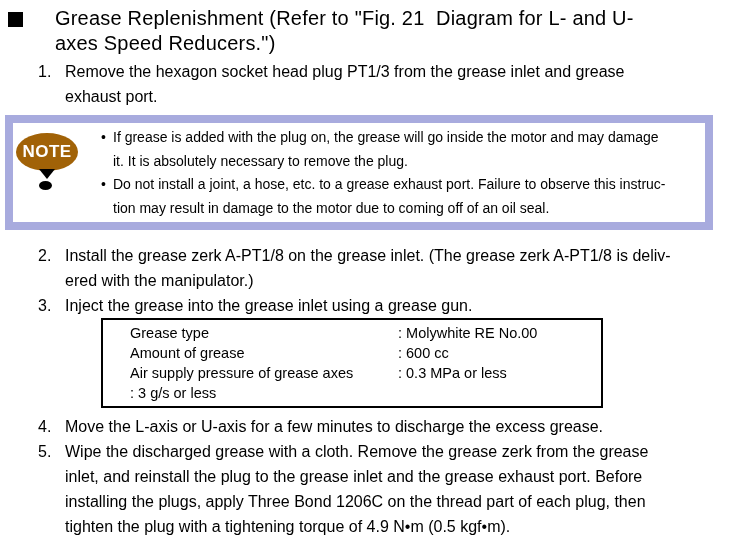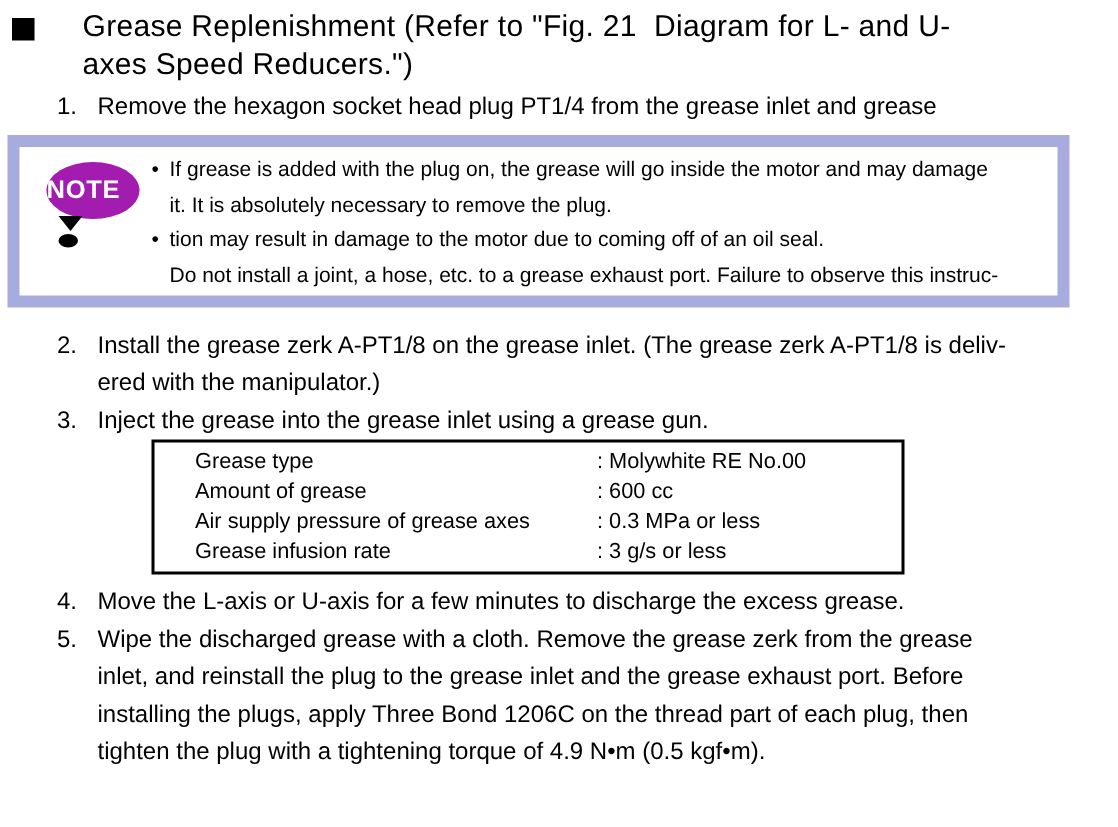--- a/index.html
+++ b/index.html
@@ -20,22 +20,22 @@
   .step-1 {margin-top:3px;}
   .step-2 {margin-top:13px;}
   .step-4 {margin-top:6px;}
   
   .note-box {
     margin:6px 32px 0 5px; border:8px solid #a8abde; background:#fff;
     display:flex; padding:2px 4px 2px 0;
   }
   .note-icon {width:88px; flex:none; padding-top:8px;}
   .note-ellipse {
-    width:62px; height:38px; margin-left:18px; background:#a21caf; border-radius:50%;
-    display:flex; align-items:center; justify-content:flex-start;
+    width:62px; height:38px; margin-left:3px; background:#a16207; border-radius:50%;
+    display:flex; align-items:center; justify-content:center;
     color:#fff; font-weight:bold; font-size:17px; letter-spacing:0.5px;
   }
   .note-tail {
     width:0; height:0; margin:-2px 0 0 26px;
     border-left:8px solid transparent; border-right:8px solid transparent;
     border-top:10px solid #000;
   }
   .note-dot {width:13px; height:9px; background:#000; border-radius:50%; margin:2px 0 0 26px;}
   .note-text {flex:1; font-size:14px; line-height:23.5px; padding-top:1px;}
   .note-bullet {display:flex;}
@@ -61,21 +61,22 @@
     <span class="sq"></span>
     <div class="heading-text">
       <div>Grease Replenishment (Refer to "Fig. 21  Diagram for L- and U-</div>
       <div>axes Speed Reducers.")</div>
     </div>
   </div>
 
   <div class="step step-1">
     <span class="num">1.</span>
     <div class="lines">
-      <div>Remove the hexagon socket head plug PT1/4 from the grease inlet and grease</div>
+      <div>Remove the hexagon socket head plug PT1/3 from the grease inlet and grease</div>
+      <div>exhaust port.</div>
     </div>
   </div>
 
   <div class="note-box">
     <div class="note-icon">
       <div class="note-ellipse">
         <span>NOTE</span>
       </div>
       <div class="note-tail"></div>
       <div class="note-dot"></div>
@@ -84,22 +85,22 @@
       <div class="note-bullet">
         <span class="bgl">•</span>
         <div class="blines">
           <div>If grease is added with the plug on, the grease will go inside the motor and may damage</div>
           <div>it. It is absolutely necessary to remove the plug.</div>
         </div>
       </div>
       <div class="note-bullet">
         <span class="bgl">•</span>
         <div class="blines">
+          <div>Do not install a joint, a hose, etc. to a grease exhaust port. Failure to observe this instruc-</div>
           <div>tion may result in damage to the motor due to coming off of an oil seal.</div>
-          <div>Do not install a joint, a hose, etc. to a grease exhaust port. Failure to observe this instruc-</div>
         </div>
       </div>
     </div>
   </div>
 
   <div class="step step-2">
     <span class="num">2.</span>
     <div class="lines">
       <div>Install the grease zerk A-PT1/8 on the grease inlet. (The grease zerk A-PT1/8 is deliv-</div>
       <div>ered with the manipulator.)</div>
@@ -123,21 +124,20 @@
       <span class="val">: 600 cc</span>
     </div>
     <div class="spec-row indent">
       <span class="lab"></span>
     </div>
     <div class="spec-row">
       <span class="lab">Air supply pressure of grease axes</span>
       <span class="val">: 0.3 MPa or less</span>
     </div>
     <div class="spec-row">
-      <span class="lab">Grease infusion rate</span>
       <span class="val">: 3 g/s or less</span>
     </div>
   </div>
 
   <div class="step step-4">
     <span class="num">4.</span>
     <div class="lines">
       <div>Move the L-axis or U-axis for a few minutes to discharge the excess grease.</div>
     </div>
   </div>

